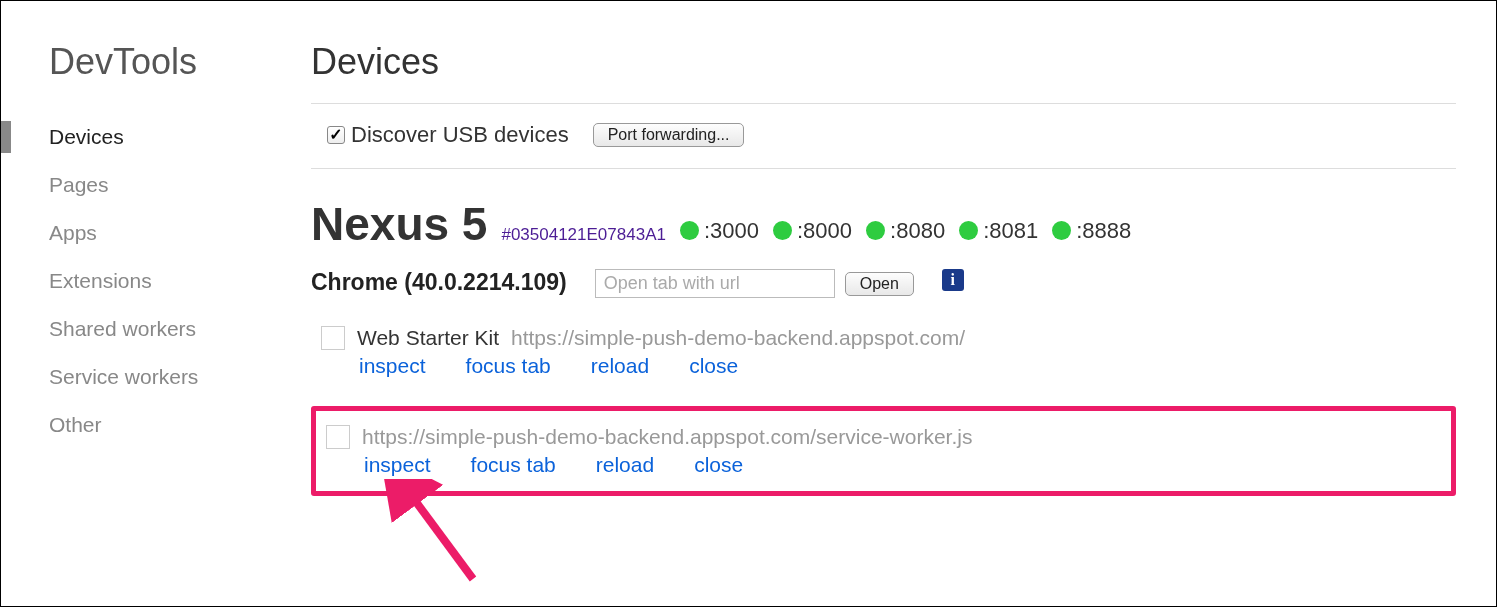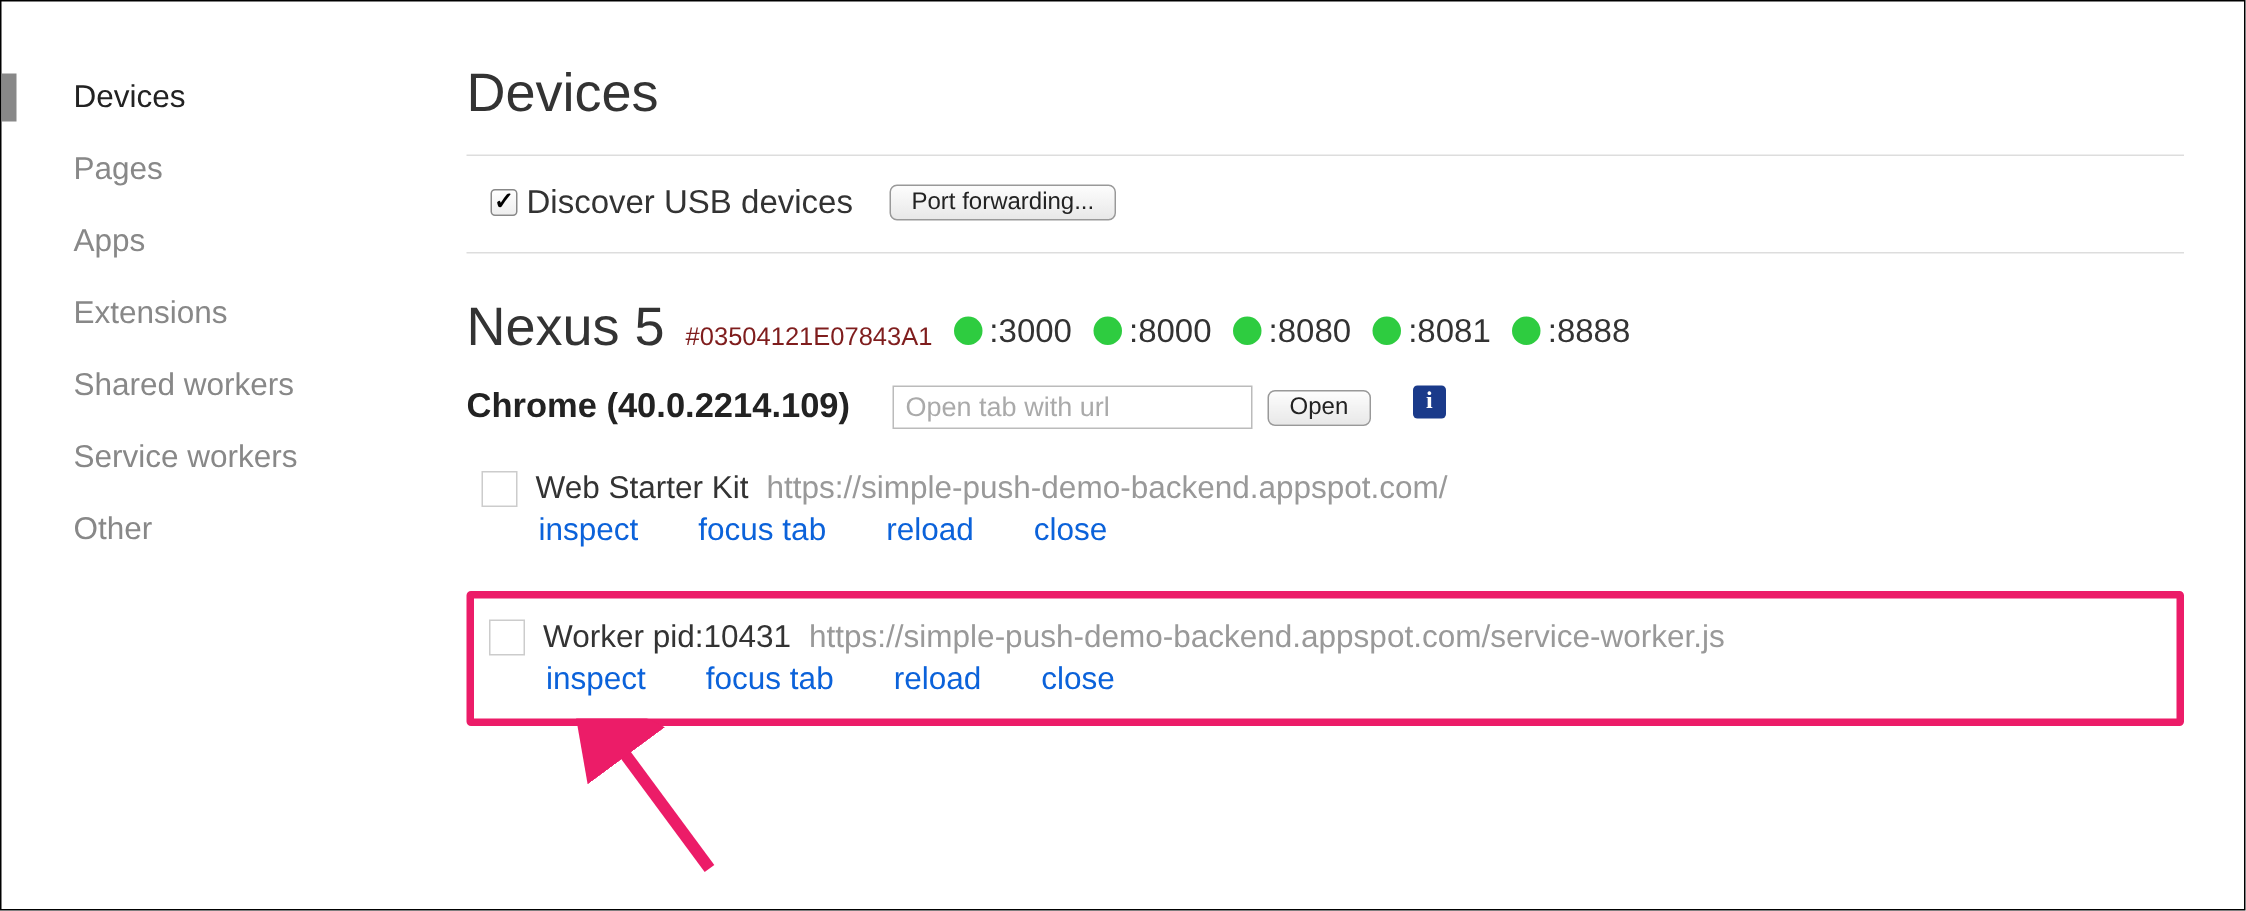--- a/index.html
+++ b/index.html
@@ -105,27 +105,27 @@
     font-family: inherit;
   }
   .device-row {
     display: flex;
     align-items: baseline;
     gap: 14px;
     margin: 28px 0 18px 0;
     flex-wrap: wrap;
   }
   .device-name {
-    font-size: 36px;
+    font-size: 46px;
     color: #333;
-    font-weight: 400;
+    font-weight: 700;
   }
   .device-id {
     font-size: 17px;
-    color: #7f1d1d;
+    color: #4c1d95;
   }
   .port-badge {
     display: inline-flex;
     align-items: center;
     gap: 5px;
     font-size: 22px;
     color: #333;
   }
   .dot-green {
     width: 19px;
@@ -215,20 +215,21 @@
     top: 478px;
     pointer-events: none;
   }
 </style>
 </head>
 <body>
 
 <div class="container">
 
   <div class="sidebar">
+    <div class="sidebar-title">DevTools</div>
     <div class="sidebar-item active">Devices</div>
     <div class="sidebar-item">Pages</div>
     <div class="sidebar-item">Apps</div>
     <div class="sidebar-item">Extensions</div>
     <div class="sidebar-item">Shared workers</div>
     <div class="sidebar-item">Service workers</div>
     <div class="sidebar-item">Other</div>
   </div>
 
   <div class="main">
@@ -289,21 +290,20 @@
         <a>inspect</a>
         <a>focus tab</a>
         <a>reload</a>
         <a>close</a>
       </div>
     </div>
 
     <div class="tab-entry highlight">
       <div class="tab-head">
         <span class="empty-box"></span>
-        <span class="tab-title">Worker pid:10431</span>
         <span class="tab-url">https://simple-push-demo-backend.appspot.com/service-worker.js</span>
       </div>
       <div class="tab-actions">
         <a>inspect</a>
         <a>focus tab</a>
         <a>reload</a>
         <a>close</a>
       </div>
     </div>
 

